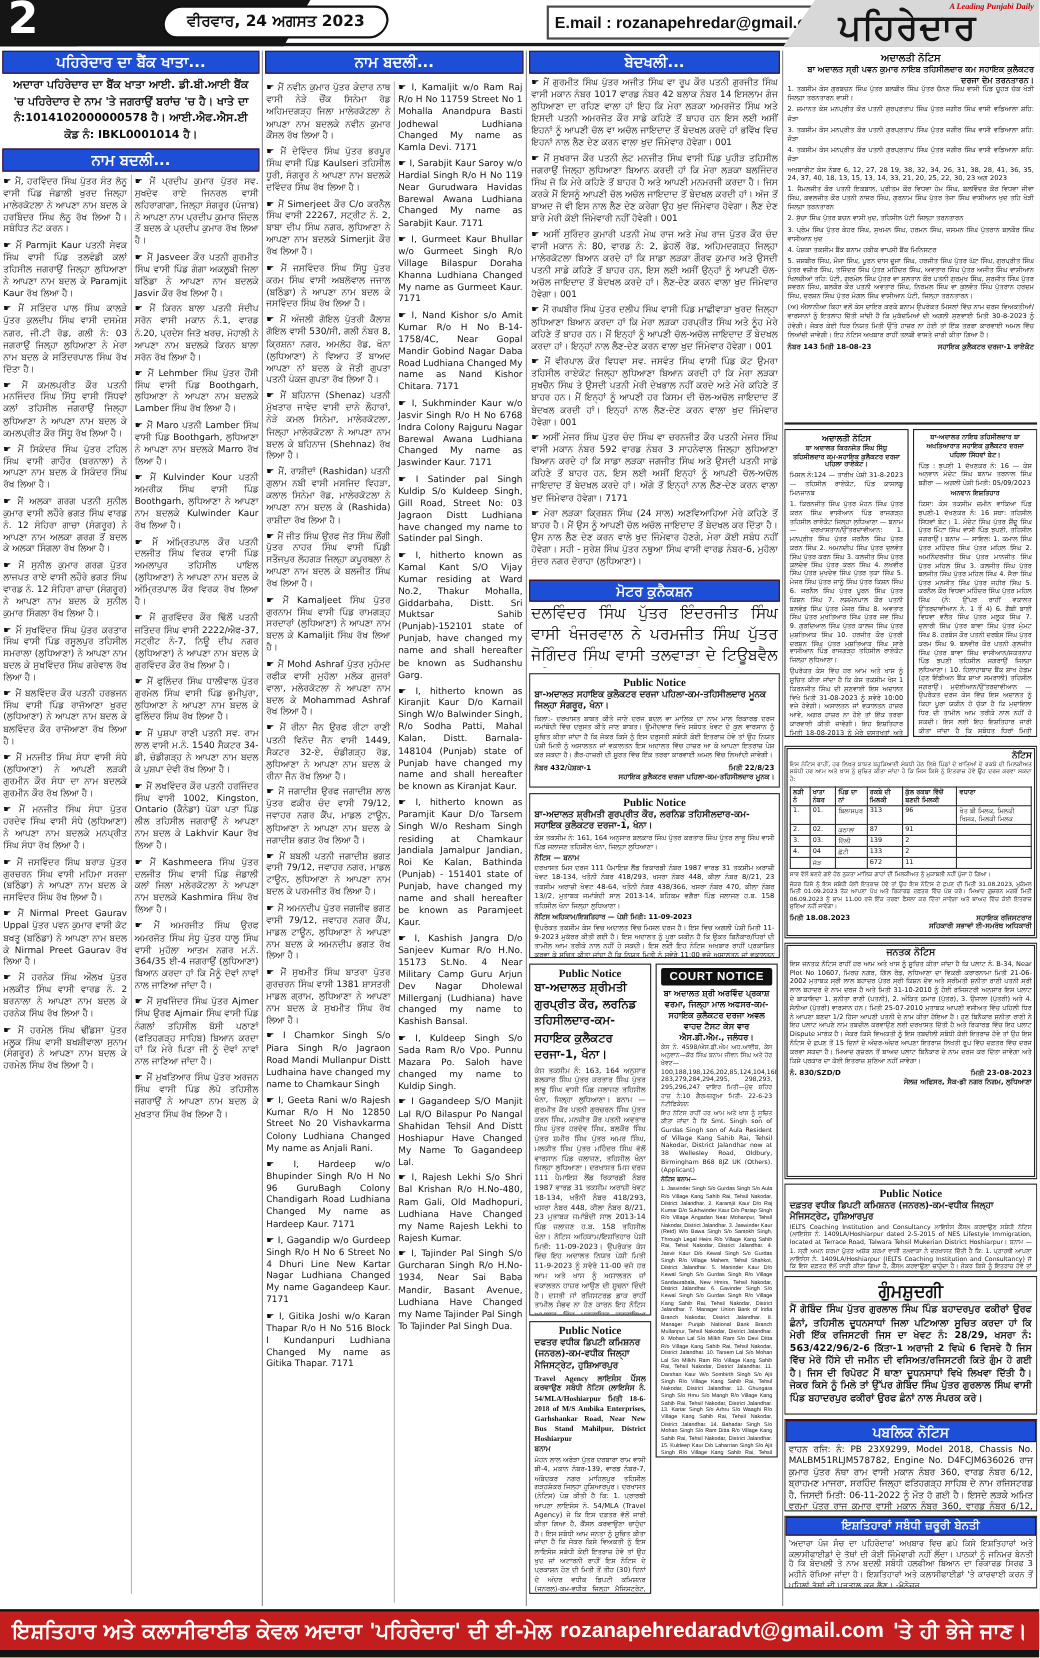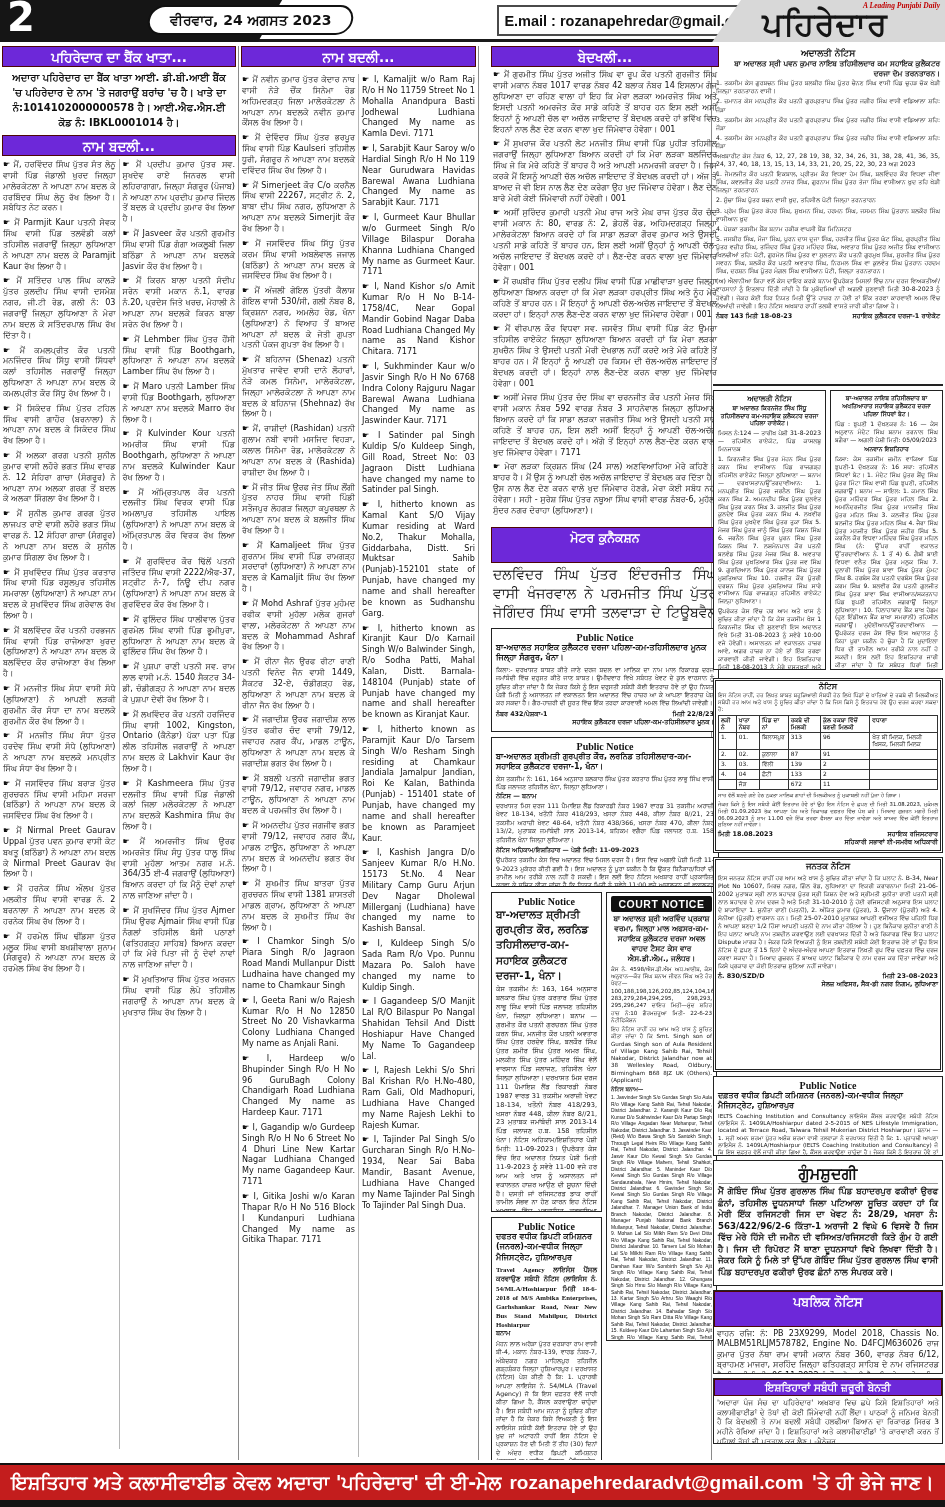--- a/index.html
+++ b/index.html
@@ -15,25 +15,25 @@
   .emailbox{position:absolute;left:497px;top:5px;width:265px;height:31px;background:#fff;border:2px solid #4a4a4a;display:flex;align-items:center;justify-content:center;font-weight:700;font-size:14.5px;font-family:"Liberation Sans",sans-serif}
   .masthead{position:absolute;right:0;top:0;width:240px;height:42px;background:#d8d8d8;clip-path:polygon(15% 0,100% 0,100% 100%,3% 100%);display:flex;align-items:flex-end;justify-content:center}
   .masthead .mh-title{font-size:32px;line-height:1.05;font-weight:800;color:#141414;letter-spacing:1px}
   .tagline{position:absolute;top:1px;right:5px;color:#c00000;font-size:7.5px;font-weight:700;font-style:italic;font-family:"Liberation Serif",serif}
   
   .vr{position:absolute;top:46px;height:1414px;width:1px;background:#8a8a8a}
   
   .region{position:absolute;top:46px;height:1414px;overflow:hidden}
   #regA{left:2px;width:234px}
   #regB{left:241px;width:235px}
-  #regC{left:491px;width:228px}
+  #regC{left:481px;width:228px}
   #regD{left:713px;width:230px}
-  .bar{background:#6d28d9;color:#fff;font-weight:700;text-align:center;border:1px solid #4d0606;line-height:1.55}
+  .bar{background:#1d4ed8;color:#fff;font-weight:700;text-align:center;border:1px solid #4d0606;line-height:1.55}
   .bar.big{font-size:13.5px;height:21px}
-  .bar.mid{font-size:12.5px;height:36px}
+  .bar.mid{font-size:12.5px;height:20px}
   .bank-text{font-size:10px;font-weight:700;line-height:1.5;text-align:center;padding:3px 4px;height:68px;overflow:hidden}
   .entries{column-count:2;column-gap:7px;column-rule:1px solid #b5b5b5;text-align:justify;font-size:8.1px;line-height:1.34;overflow:hidden;padding:3px 1px}
   #entA{height:1296px}
   #entB{height:1389px;margin-top:4px}
   .entries p{margin:0 0 4px;break-inside:avoid-column}
   .entries p::before{content:"☛ ";font-weight:700}
   .paras{text-align:justify;font-size:8.1px;line-height:1.36;overflow:hidden;padding:2px 2px}
   .paras p{margin:0 0 3px}
   .paras p::before{content:"☛ ";font-weight:700}
   #bedkh{height:460px}
@@ -57,21 +57,21 @@
   
   .ad-title{text-align:center;font-weight:700;font-size:9px}
   .ad-intro{text-align:right;font-weight:700;font-size:7.4px;line-height:1.3}
   .ad-paras{font-size:6.1px;line-height:1.33;text-align:justify;margin-top:1px}
   .ad-paras p{margin:0 0 2px}
   #adTop{height:340px;overflow:hidden;border-bottom:2px solid #222;padding:2px 3px}
   .dbox{width:113px;height:280px;font-size:6px;line-height:1.32;text-align:justify}
   .dbox .t{text-align:center;font-weight:700;font-size:7.4px;line-height:1.3}
   .dbox p{margin:0 0 2px}
   #tableBox{height:175px}
-  #tableBox .t{font-size:8px;font-weight:700;text-align:center}
+  #tableBox .t{font-size:8px;font-weight:700;text-align:right}
   #tableBox .intro{font-size:5.5px;line-height:1.3;text-align:justify}
   table.milk{width:100%;border-collapse:collapse;margin-top:2px;font-size:5.9px}
   table.milk th,table.milk td{border:1px solid #333;padding:1px 2px;text-align:left;vertical-align:top}
   table.milk th{font-weight:700}
   #tableBox .note{font-size:5.3px;line-height:1.28;text-align:justify;margin-top:2px}
   #jantakBox{height:215px}
   #jantakBox .t{font-size:8.5px;font-weight:700;text-align:center}
   #jantakBox .b{font-size:6px;line-height:1.34;text-align:justify;margin-top:2px}
   #ieltsBox{height:80px}
   #ieltsBox .b{font-size:5.6px;line-height:1.3;text-align:justify;margin-top:1px}

